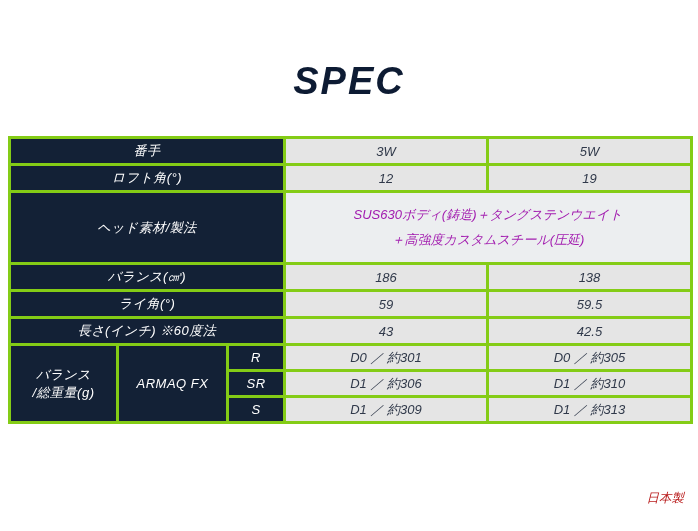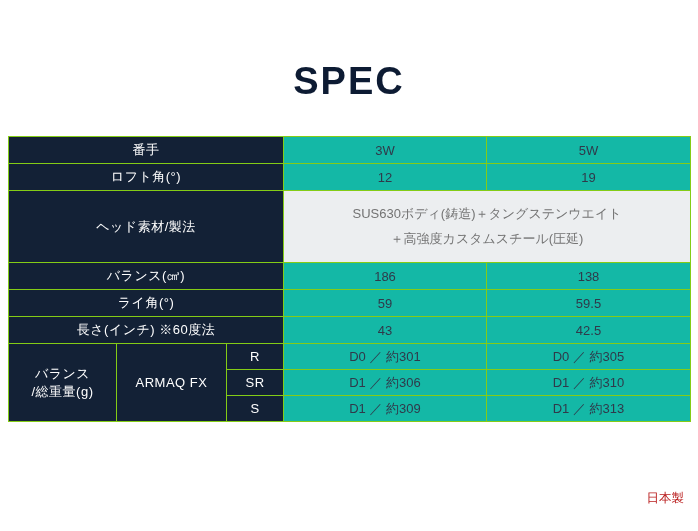--- a/index.html
+++ b/index.html
@@ -12,20 +12,21 @@
     background: #ffffff;
     font-family: "Liberation Sans", sans-serif;
     overflow: hidden;
   }
   .page {
     position: relative;
     width: 698px;
     height: 531px;
     background: #ffffff;
     box-sizing: border-box;
+    font-style: italic;
   }
   .title {
     text-align: center;
     font-size: 38px;
     font-weight: bold;
     color: #0d1b33;
     letter-spacing: 2px;
     padding-top: 62px;
     padding-bottom: 0;
     line-height: 1.0;
@@ -33,41 +34,41 @@
   }
   .table-wrap {
     margin: 36px 8px 0 8px;
   }
   table.spec {
     border-collapse: collapse;
     width: 682px;
     table-layout: fixed;
   }
   table.spec td {
-    border: 1px solid #84cc16;
+    border: 3px solid #84cc16;
     padding: 0;
     text-align: center;
     vertical-align: middle;
     font-size: 13px;
   }
   td.hdr {
     background: #132136;
     color: #ffffff;
     font-weight: normal;
     font-size: 14.5px;
     letter-spacing: 0.5px;
   }
   td.val {
-    background: #14b8a6;
+    background: #e5e5e5;
     color: #30394a;
     font-size: 13.5px;
   }
   td.val-multi {
     background: #eceef0;
-    color: #737373;
+    color: #a21caf;
     font-size: 13.5px;
     line-height: 1.9;
     padding: 6px 4px;
   }
   .row-h { height: 27px; }
   .row-mat { height: 72px; }
   .row-bal { height: 26px; }
   .footer {
     position: absolute;
     right: 14px;

